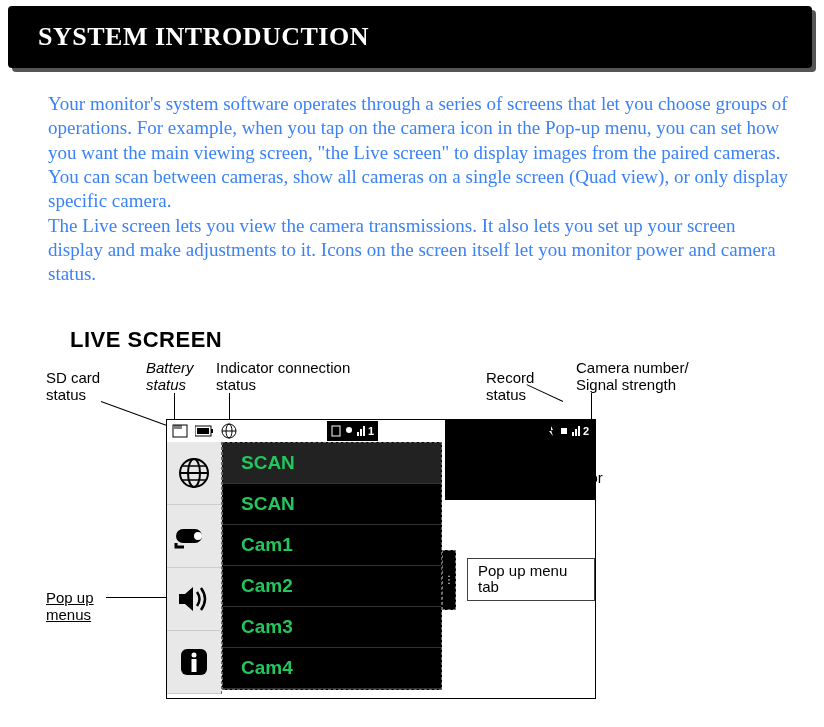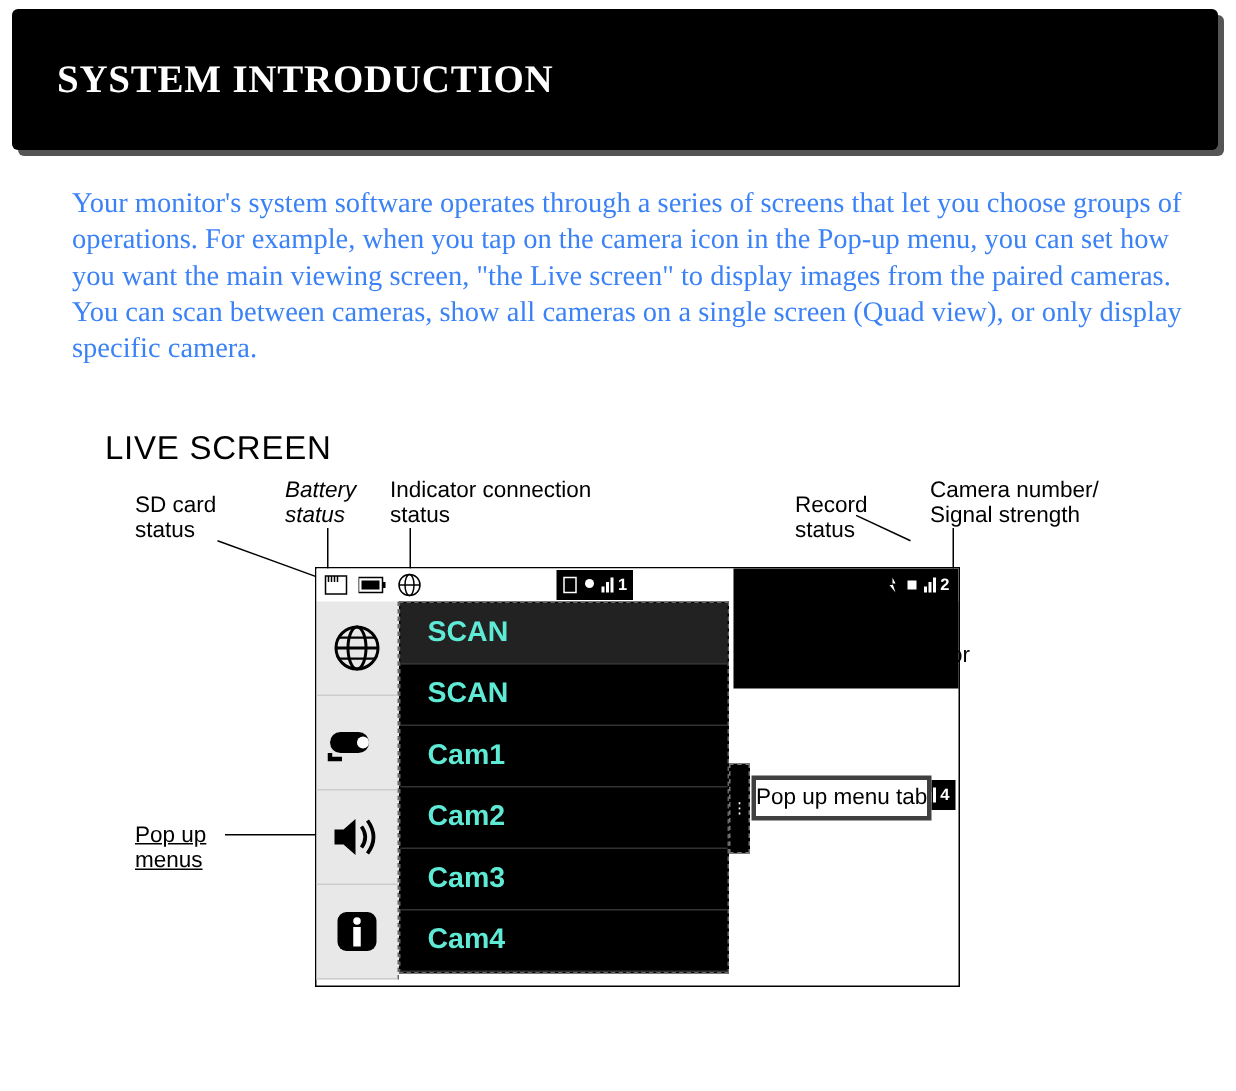--- a/index.html
+++ b/index.html
@@ -5,46 +5,46 @@
   * { box-sizing: border-box; margin: 0; padding: 0; }
   body {
     font-family: "Times New Roman", Times, serif;
     background: #fff;
     width: 824px;
     padding: 0 0 30px 0;
   }
   .header-band {
     background: #000;
     color: #fff;
-    padding: 32px 30px;
+    padding: 16px 30px;
     margin: 6px 12px 0 8px;
     box-shadow: 4px 4px 0 #555;
     border-radius: 4px;
   }
   .header-band h1 {
     font-size: 26px;
     font-weight: bold;
     letter-spacing: 0.5px;
   }
   .body-text {
     padding: 24px 32px 10px 48px;
     font-size: 19px;
     line-height: 1.28;
     color: #3b82f6;
   }
   .live-title {
     font-family: Arial, Helvetica, sans-serif;
-    font-weight: normal;
+    font-weight: bold;
     font-size: 22px;
     margin: 30px 0 6px 70px;
     letter-spacing: 0.5px;
   }
   .diagram {
     position: relative;
-    margin-left: 90px;
+    margin-left: 46px;
     width: 700px;
     height: 350px;
     font-family: Arial, Helvetica, sans-serif;
   }
   .callout {
     position: absolute;
     font-size: 15px;
     line-height: 1.15;
     color: #000;
   }
@@ -114,21 +114,21 @@
     flex-direction: column;
   }
   .menu-left .side-icon {
     flex: 1;
     display: flex;
     align-items: center;
     justify-content: center;
     border-bottom: 1px solid #ccc;
   }
   .menu-item {
-    color: #5eead4;
+    color: #22c55e;
     font-family: Arial, Helvetica, sans-serif;
     font-weight: bold;
     font-size: 19px;
     padding: 9px 18px;
     border-bottom: 1px solid #333;
   }
   .menu-item.selected {
     background: #222;
   }
   .menu-tab {
@@ -140,25 +140,25 @@
     background: #000;
     border: 1px dashed #777;
     display: flex;
     align-items: center;
     justify-content: center;
     color: #fff;
     font-size: 10px;
   }
   .popup-label {
     position: absolute;
-    left: 290px;
+    left: 300px;
     top: 138px;
-    border: 3px solid #404040;
+    border: 1px solid #404040;
     background: #fff;
-    padding: 4px 0;
+    padding: 4px 10px;
     font-size: 15px;
     line-height: 1.1;
   }
   .quad-cell {
     position: absolute;
     background: #000;
     color: #fff;
     font-size: 11px;
     display: flex;
     align-items: flex-start;
@@ -169,20 +169,21 @@
 </style>
 </head>
 <body>
 
 <div class="header-band">
   <h1>SYSTEM INTRODUCTION</h1>
 </div>
 
 <div class="body-text">
   <p>Your monitor's system software operates through a series of screens that let you choose groups of operations. For example, when you tap on the camera icon in the Pop-up menu, you can set how you want the main viewing screen, "the Live screen" to display images from the paired cameras. You can scan between cameras, show all cameras on a single screen (Quad view), or only display specific camera.</p>
+  <p>The Live screen lets you view the camera transmissions. It also lets you set up your screen display and make adjustments to it. Icons on the screen itself let you monitor power and camera status.</p>
 </div>
 
 <div class="live-title">LIVE SCREEN</div>
 
 <div class="diagram">
 
   <div class="callout" style="left:0;top:10px;width:70px;">SD card status</div>
   <div class="callout" style="left:100px;top:0;width:60px;font-style:italic;">Battery status</div>
   <div class="callout" style="left:170px;top:0;width:150px;">Indicator connection status</div>
   <div class="callout" style="left:440px;top:10px;width:60px;">Record status</div>

